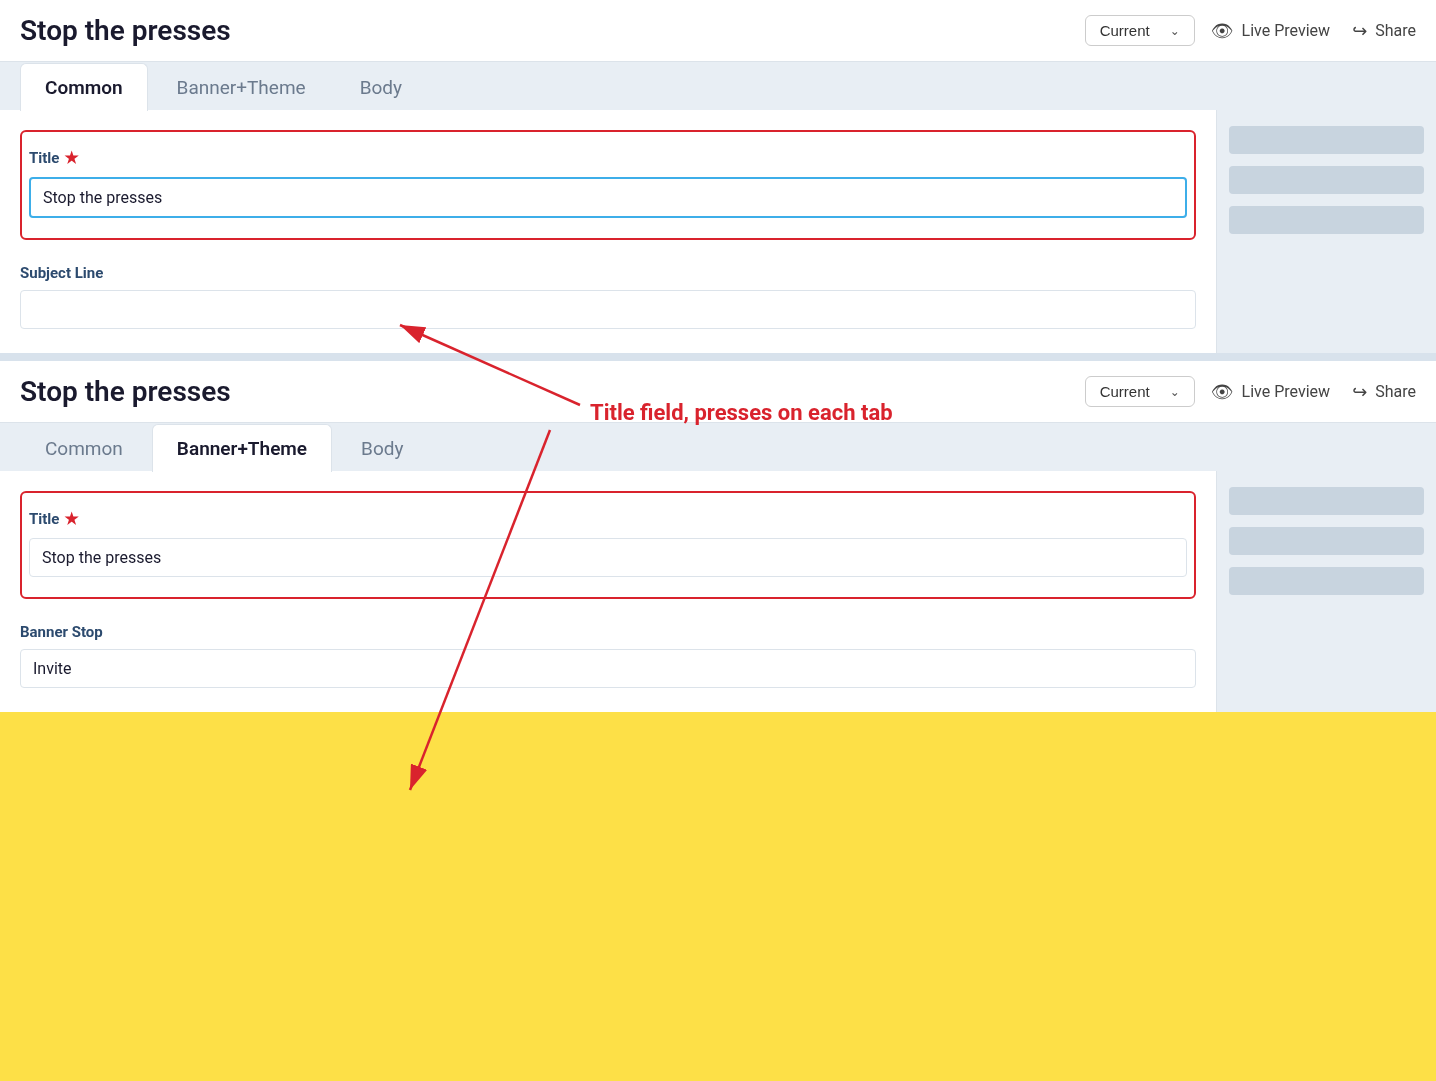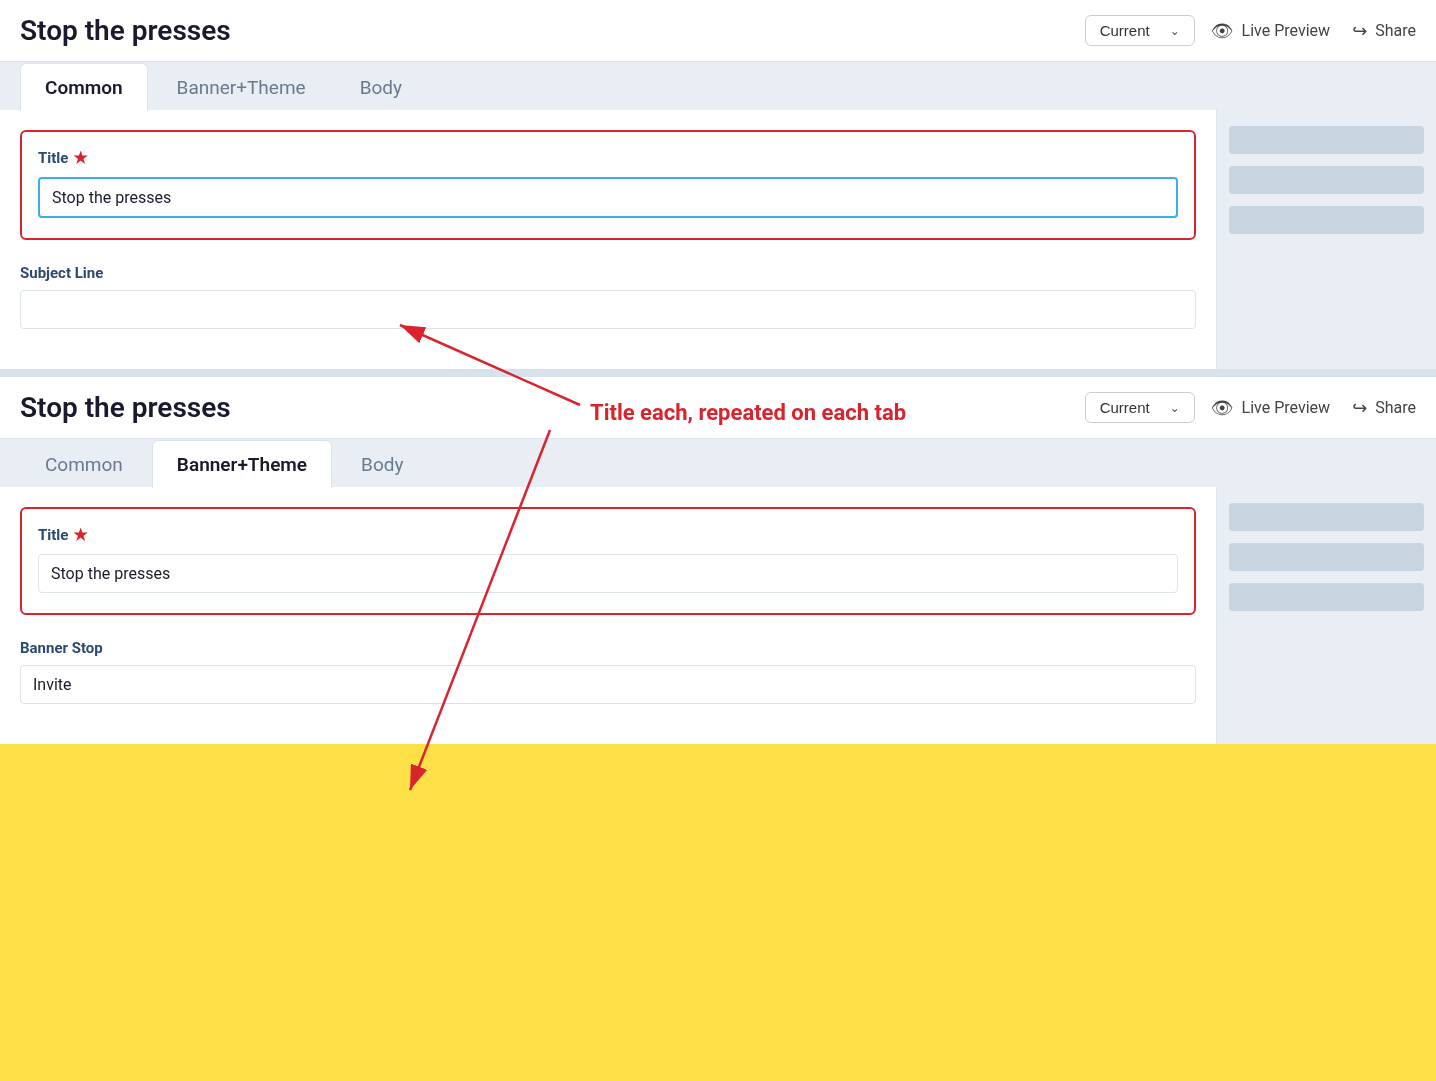--- a/index.html
+++ b/index.html
@@ -87,21 +87,21 @@
       color: #1a1a2e;
       font-weight: 600;
       border-color: #dce3ea;
       border-bottom-color: #fff;
     }
 
     
     .form-section {
       border: 2px solid #d9232d;
       border-radius: 6px;
-      padding: 16px 16px 20px;
+      padding: 16px 7px 20px;
       margin-bottom: 24px;
       position: relative;
     }
     .field-label {
       font-size: 15px;
       font-weight: 700;
       color: #2c4a6e;
       margin-bottom: 10px;
       display: flex;
       align-items: center;
@@ -119,21 +119,21 @@
       font-size: 16px;
       color: #1a1a2e;
       outline: none;
       font-family: inherit;
     }
     .text-input.no-focus {
       border: 1px solid #dce3ea;
     }
 
     .plain-field {
-      margin-bottom: 20px;
+      margin-bottom: 4px;
     }
     .plain-field .field-label {
       margin-bottom: 8px;
     }
 
     
     .annotation-text {
       position: absolute;
       color: #d9232d;
       font-size: 22px;
@@ -321,16 +321,16 @@
         <marker id="arrowhead2" markerWidth="10" markerHeight="7" refX="10" refY="3.5" orient="auto">
           <polygon points="0 0, 10 3.5, 0 7" fill="#d9232d"></polygon>
         </marker>
       </defs>
 
       <line x1="580" y1="405" x2="400" y2="325" stroke="#d9232d" stroke-width="2.5" marker-end="url(#arrowhead)"></line>
 
       <line x1="550" y1="430" x2="410" y2="790" stroke="#d9232d" stroke-width="2.5" marker-end="url(#arrowhead2)"></line>
     </svg>
 
-    <div class="annotation-text" style="left:590px;top:400px;font-size:22px;">Title each, repeated on each tab</div>
+    <div class="annotation-text" style="left:590px;top:400px;font-size:22px;">Title field, presses on each tab</div>
   </div>
 
 </div>
 
 </body></html>

